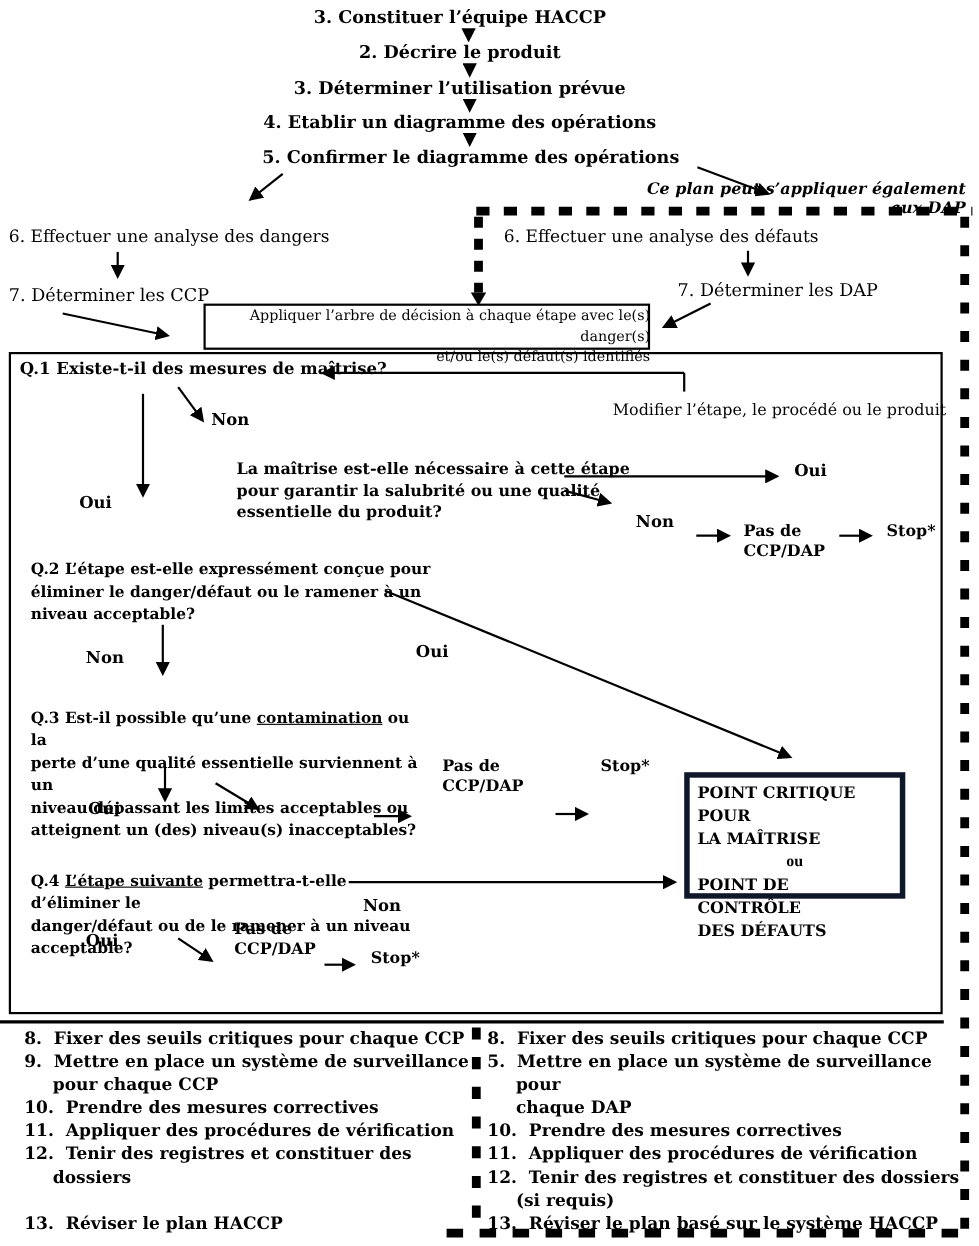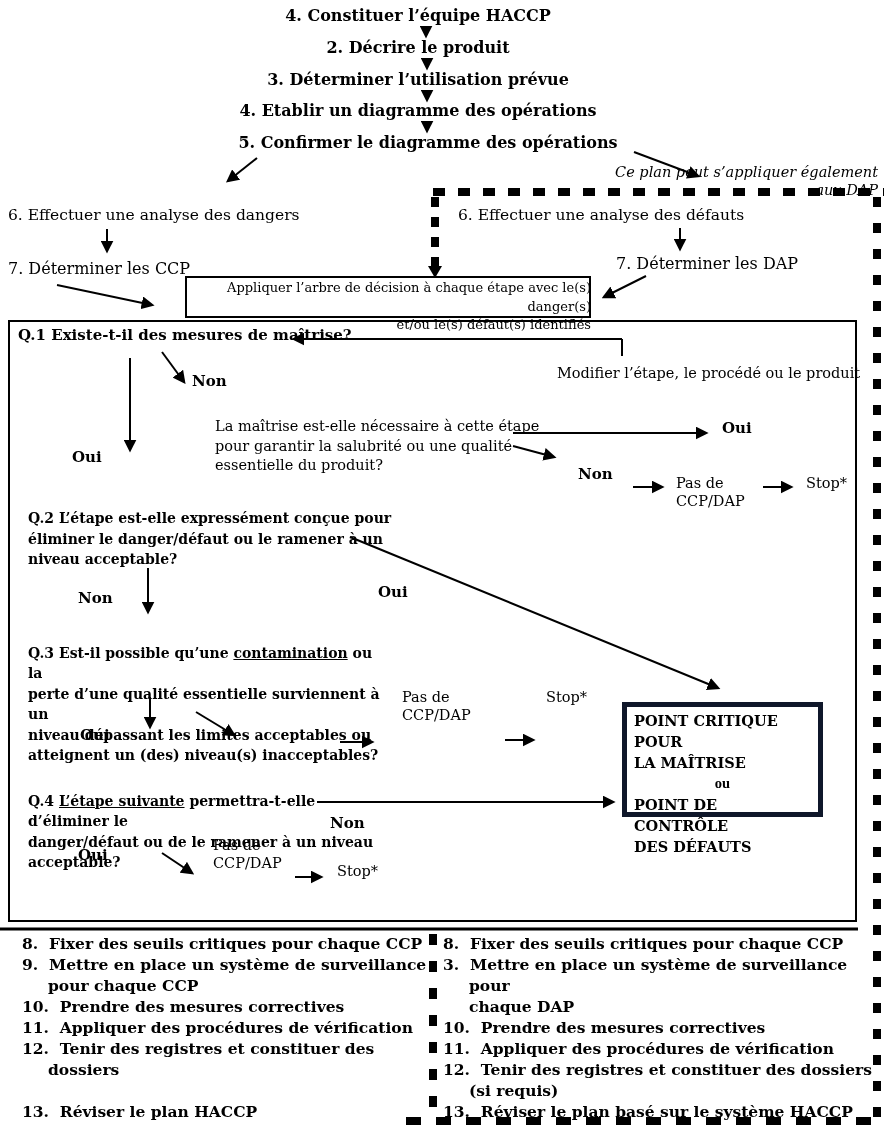--- a/index.html
+++ b/index.html
@@ -1,19 +1,19 @@
 <!DOCTYPE html>
 <html><head>
 <meta charset="utf-8">
 <style>
   html,body{margin:0;padding:0;background:#fff;}
   .page{position:relative;width:890px;height:1133px;background:#fff;overflow:hidden;
         font-family:"DejaVu Serif","Liberation Serif",serif;color:#000;}
   .overlay{position:absolute;left:0;top:0;}
-  .t{position:absolute;white-space:pre-line;line-height:1.25;}
+  .t{position:absolute;white-space:pre-line;line-height:1.25;font-weight:bold;}
   .b{font-weight:normal;}
   .ctr{text-align:center;font-family:Liberation Serif, serif;}
   .u{text-decoration:underline;}
   .box{position:absolute;border:2px solid #000;background:transparent;box-sizing:border-box;}
   .tstep{position:absolute;left:0;width:836px;text-align:center;font-weight:bold;font-size:16px;}
   .qtxt{font-weight:bold;font-size:14px;line-height:20.5px;}
   .lbl{font-weight:bold;font-size:15px;}
   .plain{font-size:14.5px;line-height:18px;}
   .col{position:absolute;font-weight:bold;font-size:15.5px;line-height:21px;}
   .li{padding-left:26px;text-indent:-26px;white-space:pre-wrap;}
@@ -68,21 +68,21 @@
     <g stroke="#000" stroke-width="8" fill="none">
       <line x1="433" y1="192" x2="884" y2="192" stroke-dasharray="12 13"></line>
       <line x1="877" y1="197" x2="877" y2="1121" stroke-dasharray="10 16"></line>
       <line x1="435" y1="197" x2="435" y2="266" stroke-dasharray="10 10"></line>
       <line x1="433" y1="934" x2="433" y2="1114" stroke-dasharray="11 16"></line>
       <line x1="406" y1="1121" x2="884" y2="1121" stroke-dasharray="15 15"></line>
     </g>
     <polygon points="428,266 442,266 435,278" fill="#000" stroke="none"></polygon>
   </svg>
 
-  <div class="tstep" style="top:6px">4. Constituer l’équipe HACCP</div>
+  <div class="tstep" style="top:6px">3. Constituer l’équipe HACCP</div>
   <div class="tstep" style="top:38px">2. Décrire le produit</div>
   <div class="tstep" style="top:70px">3. Déterminer l’utilisation prévue</div>
   <div class="tstep" style="top:101px">4. Etablir un diagramme des opérations</div>
   <div class="tstep" style="top:133px;width:856px">5. Confirmer le diagramme des opérations</div>
 
   <div class="t" style="left:586px;top:163px;width:292px;text-align:right;font-style:italic;font-size:14.5px">Ce plan peut s’appliquer également aux DAP</div>
 
   <div class="t b" style="left:8px;top:206px;font-size:15.5px">6. Effectuer une analyse des dangers</div>
   <div class="t b" style="left:458px;top:206px;font-size:15.5px">6. Effectuer une analyse des défauts</div>
   <div class="t b" style="left:8px;top:259px;font-size:16px">7. Déterminer les CCP</div>
@@ -149,21 +149,21 @@
     <div class="li">9.  Mettre en place un système de surveillance
 pour chaque CCP</div>
     <div class="li">10.  Prendre des mesures correctives</div>
     <div class="li">11.  Appliquer des procédures de vérification</div>
     <div class="li">12.  Tenir des registres et constituer des dossiers</div>
     <div class="li" style="margin-top:21px">13.  Réviser le plan HACCP</div>
   </div>
 
   <div class="col" style="left:443px;top:933px;width:432px">
     <div class="li">8.  Fixer des seuils critiques pour chaque CCP</div>
-    <div class="li">3.  Mettre en place un système de surveillance pour
+    <div class="li">5.  Mettre en place un système de surveillance pour
 chaque DAP</div>
     <div class="li">10.  Prendre des mesures correctives</div>
     <div class="li">11.  Appliquer des procédures de vérification</div>
     <div class="li">12.  Tenir des registres et constituer des dossiers
 (si requis)</div>
     <div class="li">13.  Réviser le plan basé sur le système HACCP</div>
   </div>
 
 </div>
 

